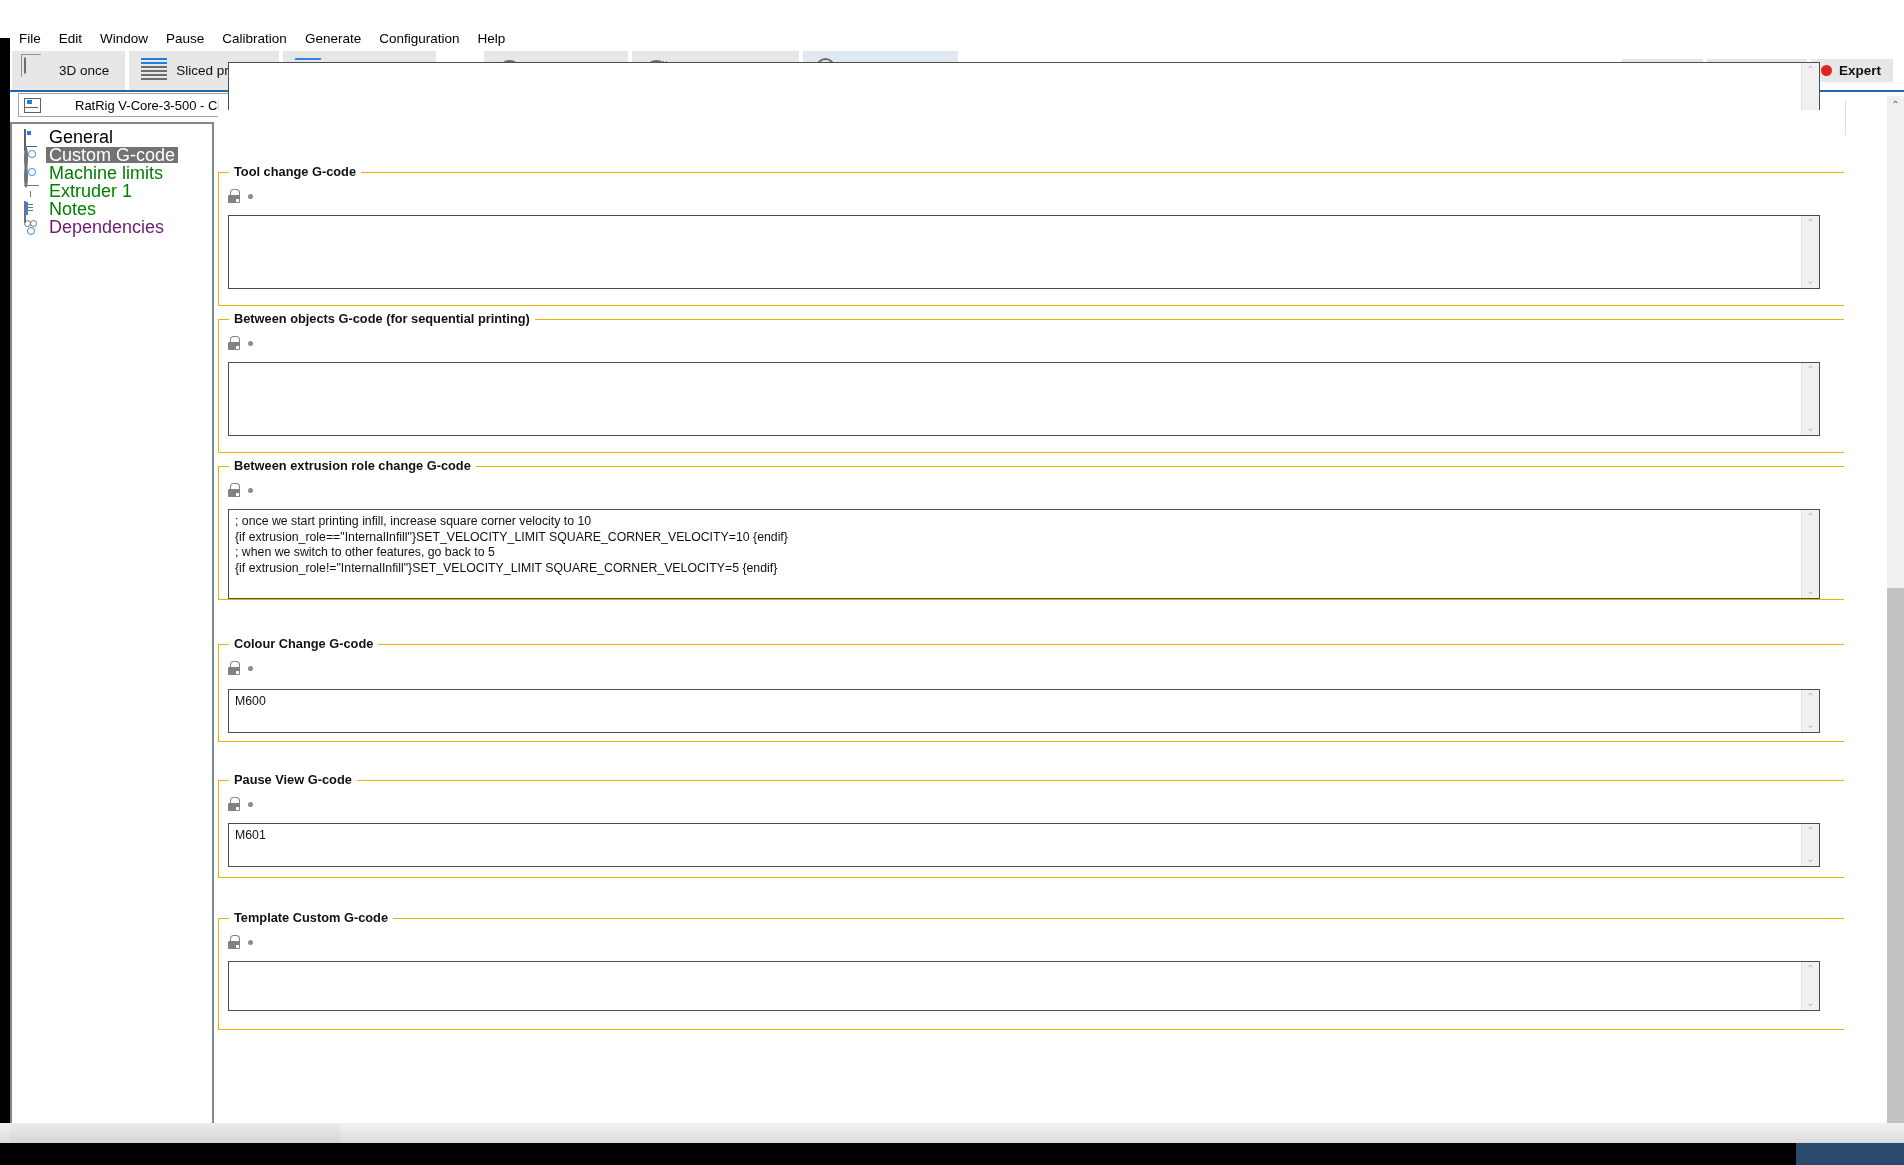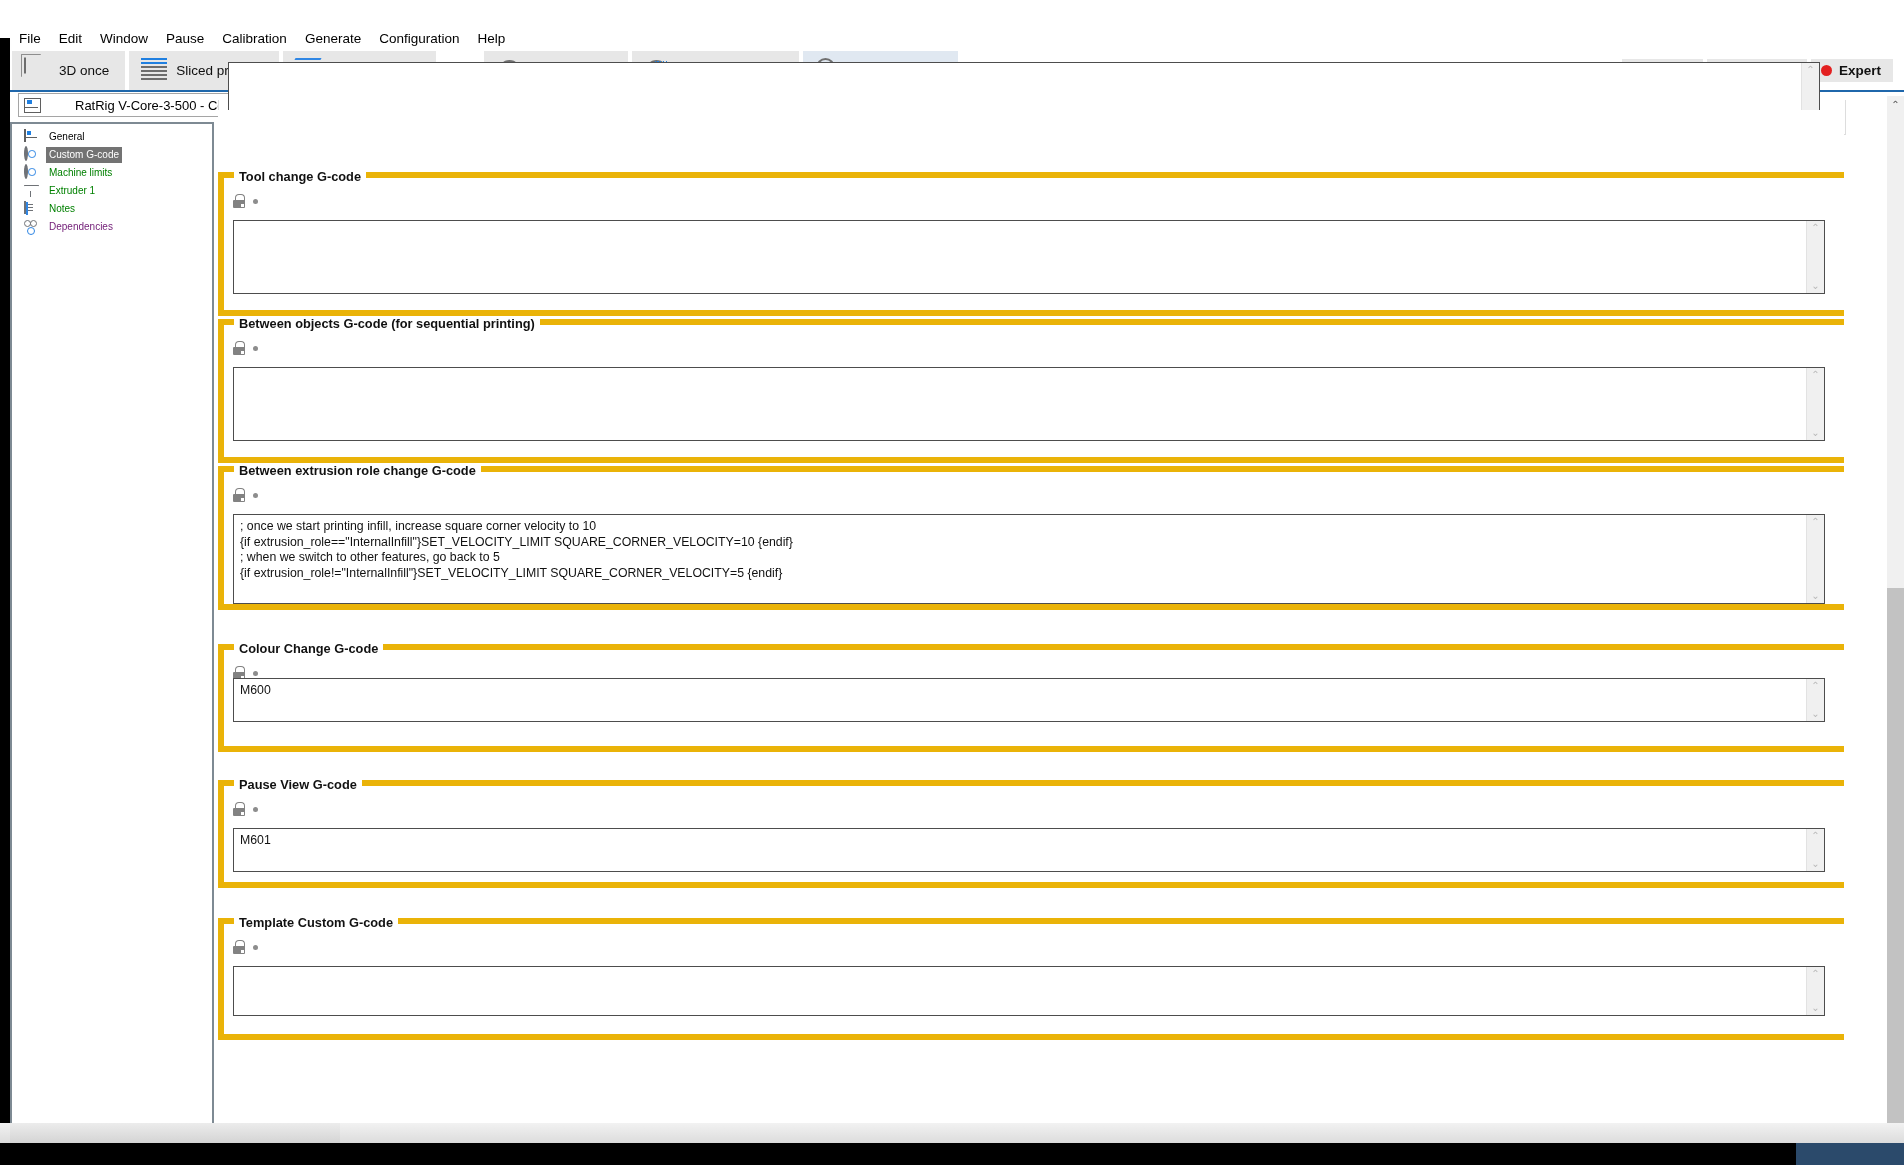--- a/index.html
+++ b/index.html
@@ -205,21 +205,21 @@
   .ti-comp i { position:absolute; width: 5px; height: 5px; border: 1.4px solid #8b9199; border-radius:50%; }
 
   
   .sidebar {
     position: absolute; left: 10px; top: 122px; width: 200px; height: 1020px;
     border: 2px solid #7e8a93; background: #ffffff;
   }
   .tree { padding: 4px 0 0 12px; }
   .tree-item {
     display: flex; align-items: center; gap: 7px;
-    height: 18px; font-size: 10px; margin-bottom: 0px;
+    height: 18px; font-size: 18px; margin-bottom: 0px;
   }
   .tree-label { padding: 0 3px; line-height: 16px; }
   .tree-item.selected .tree-label { background: #737373; color: #fff; }
   .tree-icon { width: 15px; height: 14px; flex: 0 0 15px; position: relative; }
   .tic-general { border: 1.4px solid #5f5f5f; background:#fff; width: 14px; height: 12px; position:relative; }
   .tic-general::after { content:""; position:absolute; left:1.5px; top:1px; width:4.5px; height:4px; background:#1f7fe0; }
   .tic-general::before { content:""; position:absolute; left:0; bottom:3px; width:12px; height:1.3px; background:#5f5f5f; }
   .tic-gear { width: 14px; height: 14px; border: 2px solid #6f7277; border-radius: 50%; position: relative; }
   .tic-gear::after { content:""; position:absolute; left:2.2px; top:2.2px; width: 5.5px; height: 5.5px; border: 1.6px solid #2f86e4; border-radius: 50%; }
   .tic-extr { width: 14px; height: 14px; position: relative; }
@@ -239,21 +239,21 @@
 
   
   .content {
     position: absolute; left: 218px; top: 110px;
     width: 1626px; height: 1030px;
     background: #ffffff; overflow: hidden;
   }
 
   .group {
     position: absolute; left: 0; width: 1626px;
-    border: 6px solid #eab308;
+    border: 1px solid #eab308;
     background: #fff;
   }
   .group-title {
     position: absolute; left: 10px; top: -9px;
     background: #ffffff; padding: 0 5px;
     font-size: 12.8px; font-weight: bold; color: #111;
     white-space: nowrap;
   }
   .opt-row {
     position: absolute; left: 9px; display: flex; align-items: center; gap: 8px;
@@ -561,21 +561,21 @@
 
     <div class="group" style="top:534px; height:96px;">
       <div class="group-title">Colour Change G-code</div>
       <div class="opt-row" style="top:16px;">
         <span class="lock-icon">
             <span class="shk"></span>
             <span class="body"></span>
           </span>
         <span class="bullet"></span>
       </div>
-      <div class="ta-wrap" style="top:28px; width:1590px; height:42px;">
+      <div class="ta-wrap" style="top:44px; width:1590px; height:42px;">
         <div class="ta-text">M600</div>
         <div class="ta-scroll">
           <span class="chev">⌃</span>
           <span class="chev">⌄</span>
         </div>
       </div>
     </div>
 
     <div class="group" style="top:670px; height:96px;">
       <div class="group-title">Pause View G-code</div>

